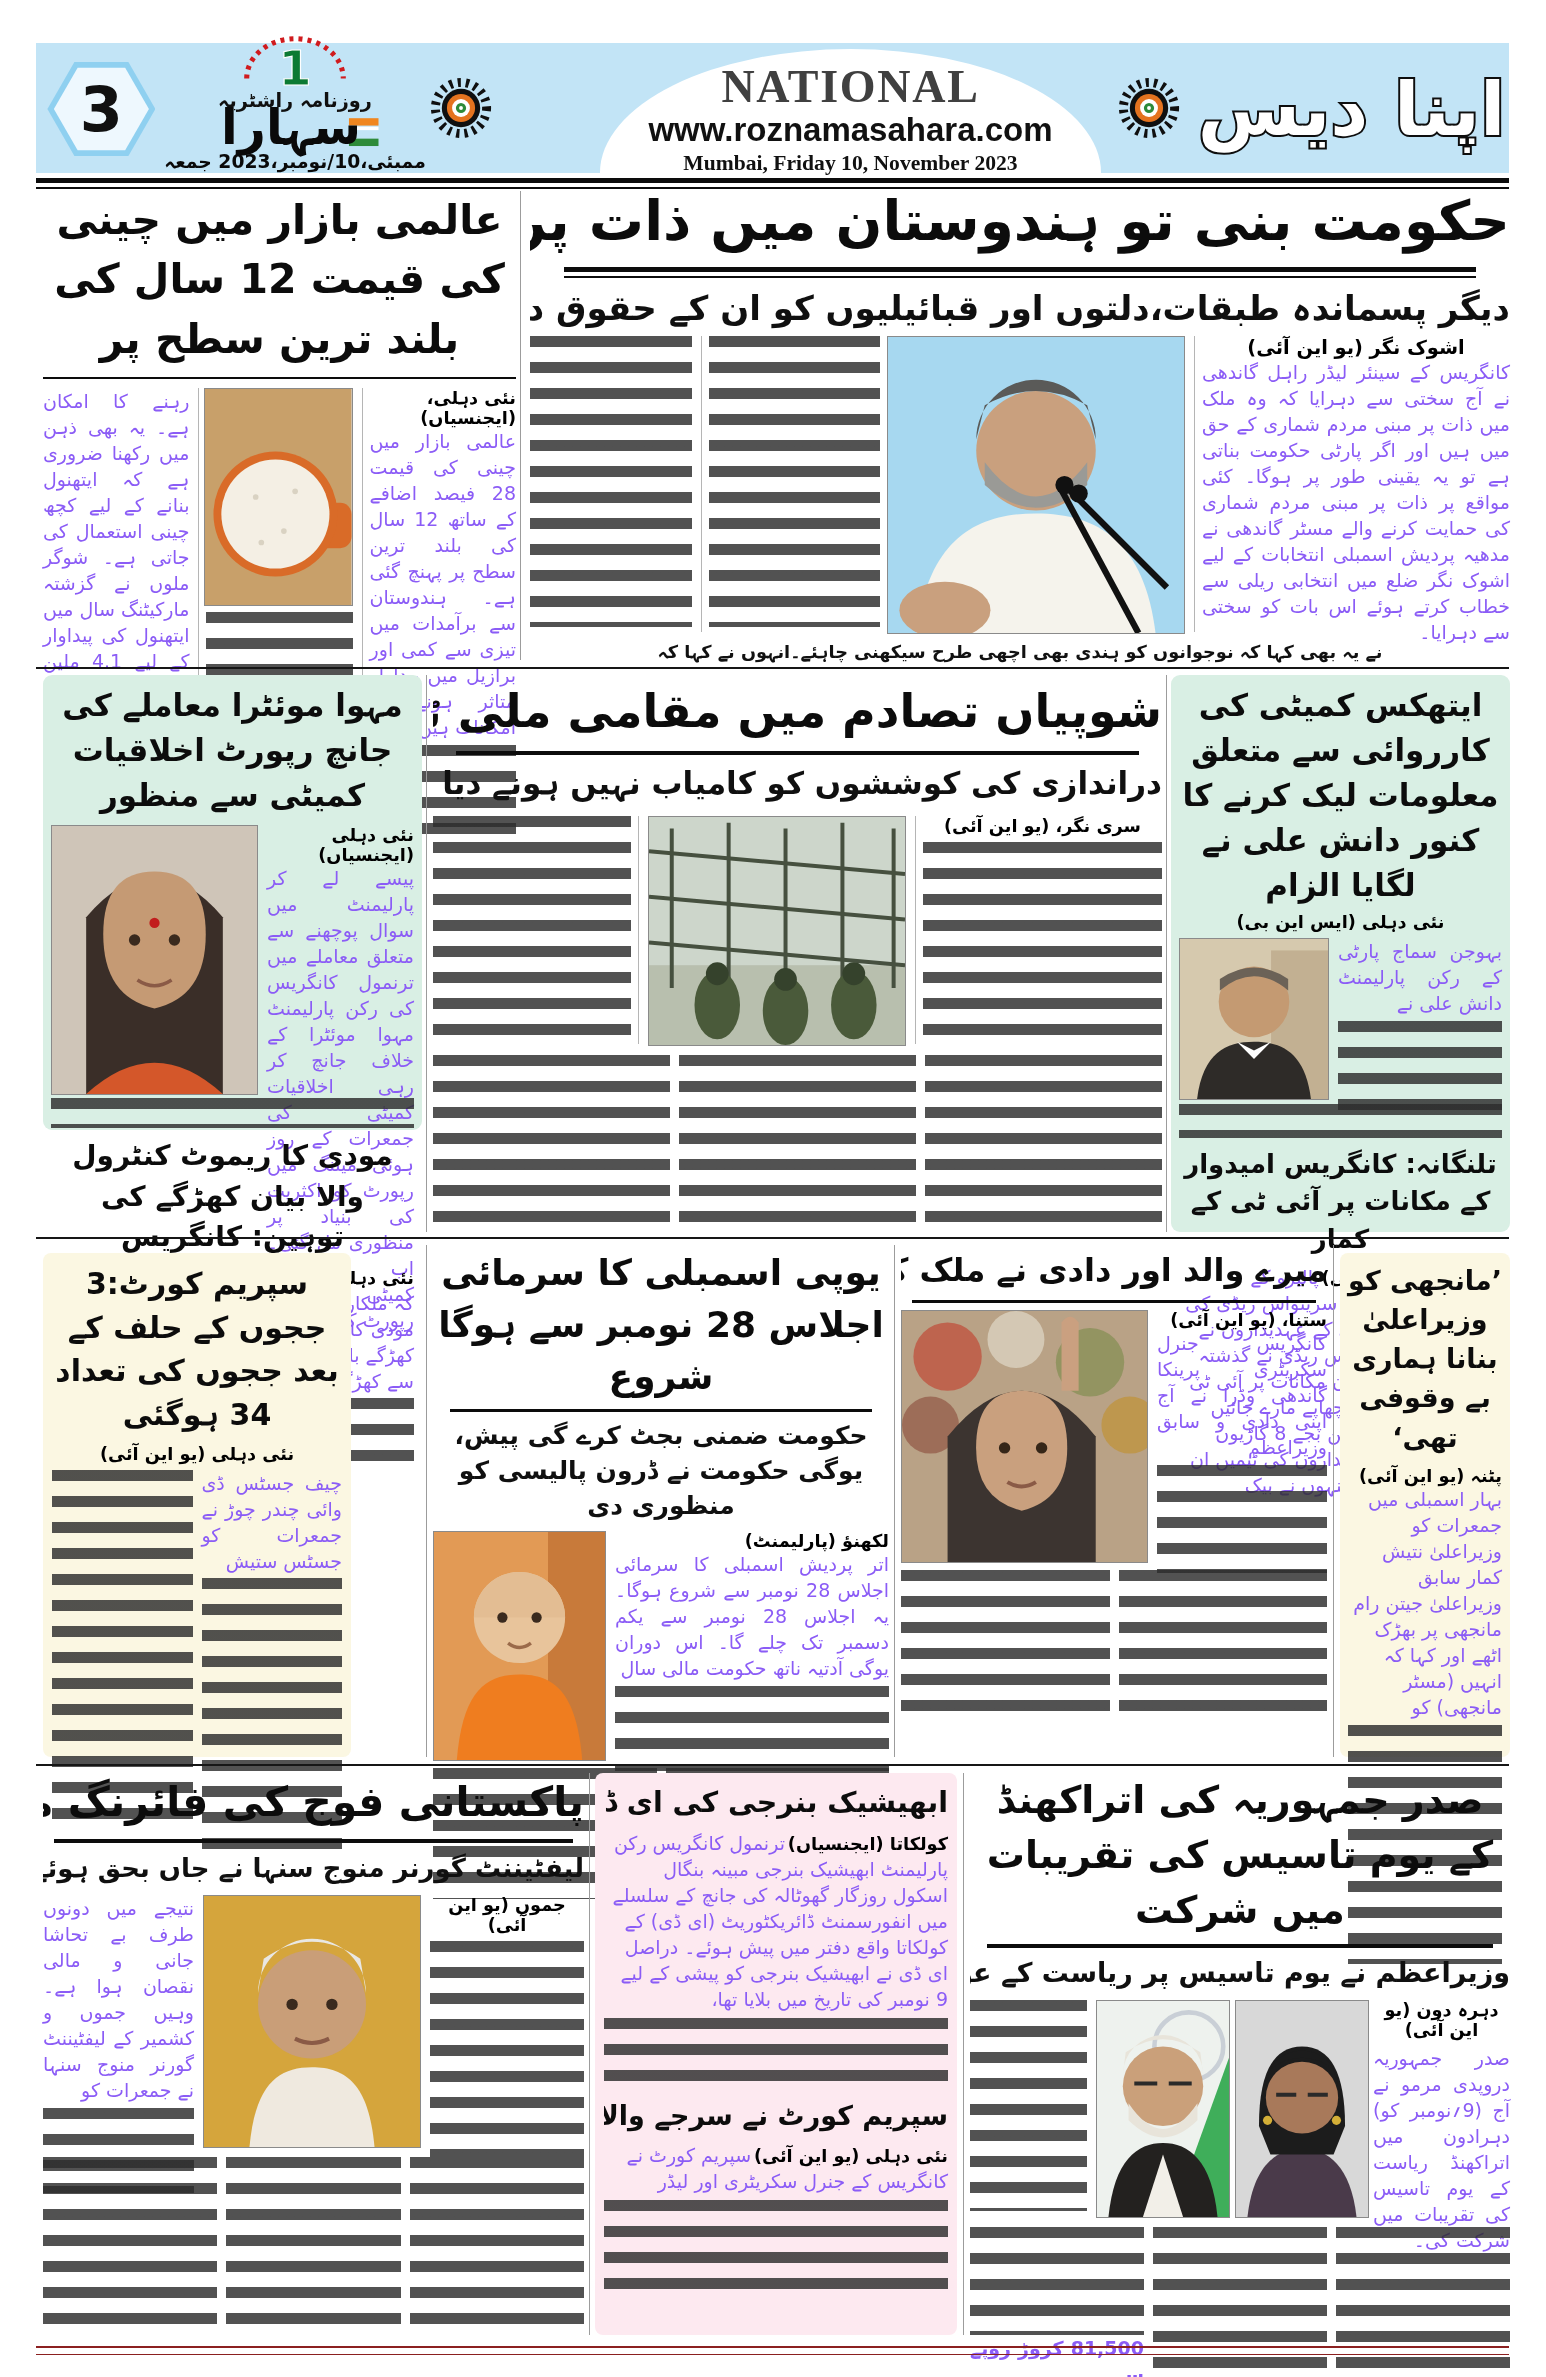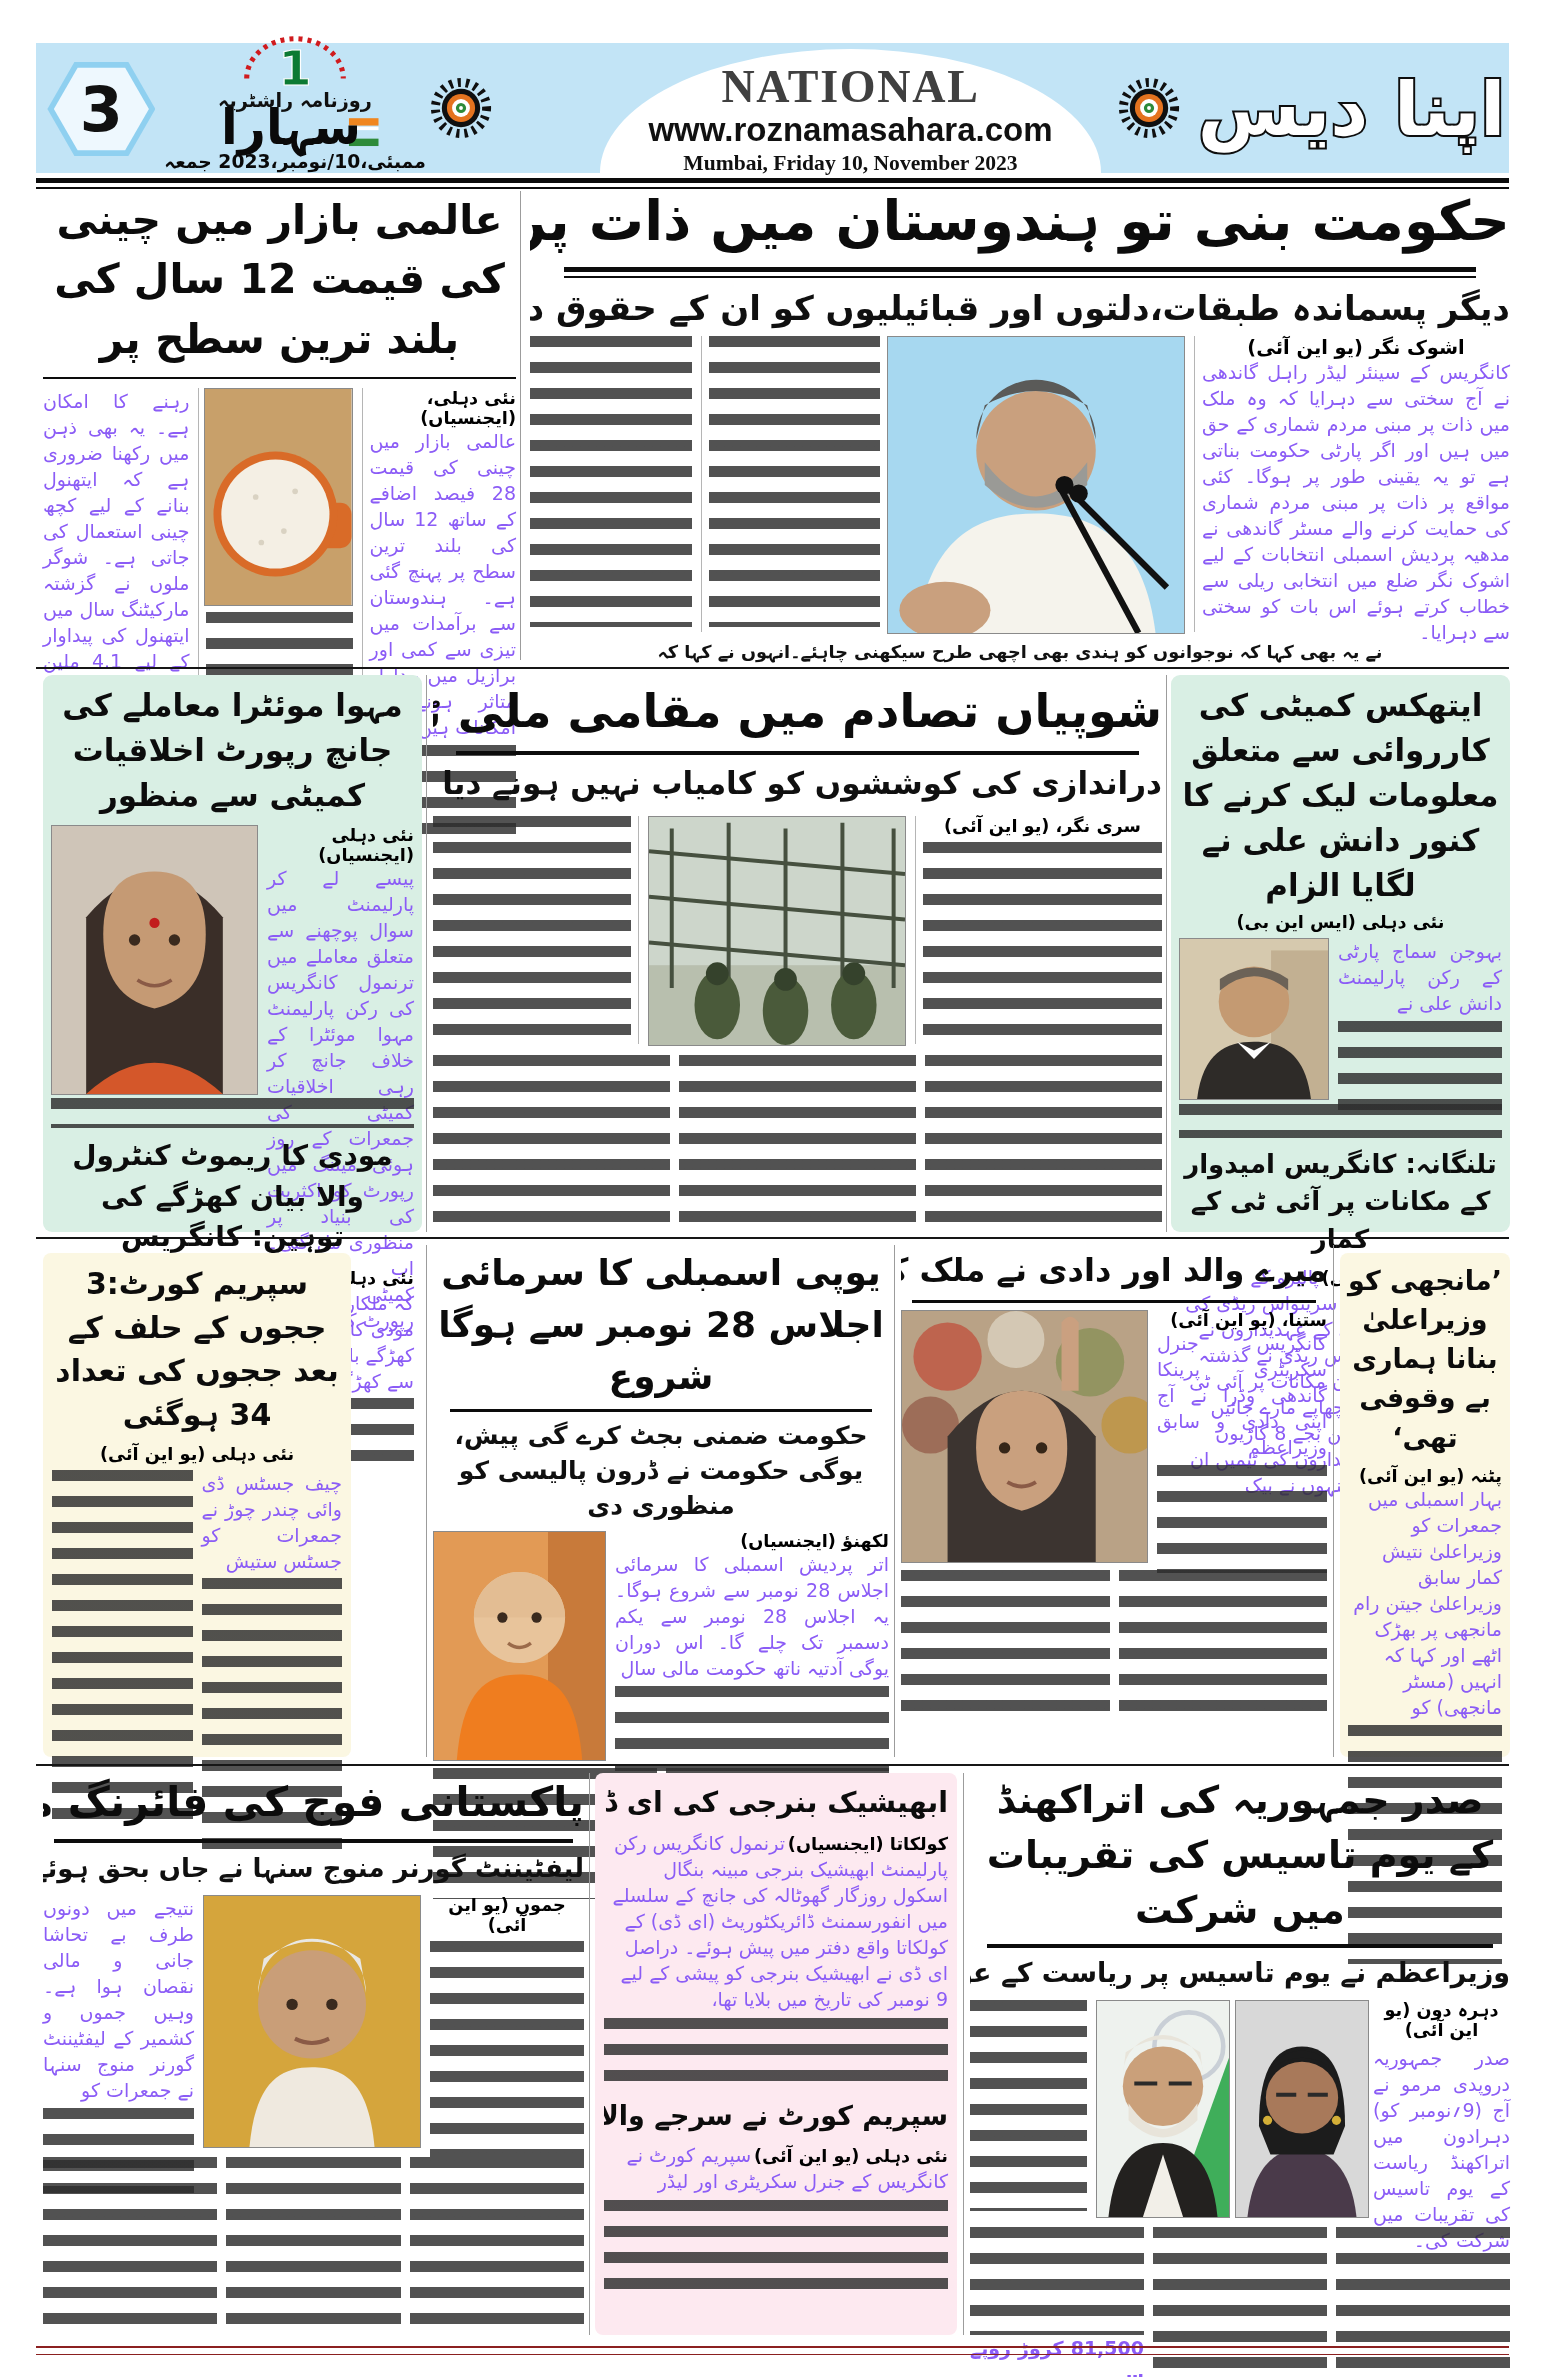--- a/index.html
+++ b/index.html
@@ -156,21 +156,21 @@
       </div>
       <div style="flex:1;">
         <div class="greek" style="height:291px;"></div>
       </div>
     </div>
     <div class="caption ur" style="margin-top:8px;">نے یہ بھی کہا کہ نوجوانوں کو ہندی بھی اچھی طرح سیکھنی چاہئے۔انہوں نے کہا کہ</div>
   </div>
 
   <div class="hsep" style="left:36px;top:667px;width:1473px;"></div>
 
-  <div class="abs greenbg" style="left:43px;top:675px;width:379px;height:557px;padding:8px;box-sizing:border-box;">
+  <div class="abs greenbg" style="left:43px;top:675px;width:379px;height:455px;padding:8px;box-sizing:border-box;">
     <div class="hl ur" style="font-size:31px;">مہوا موئٹرا معاملے کی جانچ رپورٹ اخلاقیات کمیٹی سے منظور</div>
     <div class="row" style="margin-top:6.8px;height:268px;">
       <div style="flex:1;">
         <span class="byline ur">نئی دہلی (ایجنسیاں)</span>
         <div class="lead ur">پیسے لے کر پارلیمنٹ میں سوال پوچھنے سے متعلق معاملے میں ترنمول کانگریس کی رکن پارلیمنٹ مہوا موئٹرا کے خلاف جانچ کر رہی اخلاقیات کمیٹی کی جمعرات کے روز ہوئی میٹنگ میں رپورٹ کو اکثریت کی بنیاد پر منظوری مل گئی۔ اب اخلاقیات کمیٹی اپنی اس رپورٹ کل لوک</div>
       </div>
       <div class="photo" style="width:205px;height:268px;">
         <svg viewBox="0 0 36 47" preserveAspectRatio="none">
           <rect width="36" height="47" fill="#cfc5b8"></rect>
           <path d="M6,47 L6,16 Q18,2 30,16 L30,47 Z" fill="#3a2e28"></path>
@@ -278,21 +278,21 @@
   </div>
 
   <div class="vsep" style="left:426px;top:1245px;height:512px;"></div>
 
   <div class="abs" style="left:433px;top:1247px;width:456px;height:510px;">
     <div class="hl ur" style="font-size:36px;">یوپی اسمبلی کا سرمائی اجلاس 28 نومبر سے ہوگا شروع</div>
     <div class="rule" style="margin:5.7px 17px;border-top-width:3.4px;"></div>
     <div class="sub ur" style="font-size:25px;">حکومت ضمنی بجٹ کرے گی پیش، یوگی حکومت نے ڈرون پالیسی کو منظوری دی</div>
     <div class="row" style="margin-top:8px;height:228px;">
       <div style="flex:1;">
-        <span class="byline ur">لکھنؤ (ایجنسیاں)</span>
+        <span class="byline ur">لکھنؤ (پارلیمنٹ)</span>
         <div class="lead ur">اتر پردیش اسمبلی کا سرمائی اجلاس 28 نومبر سے شروع ہوگا۔ یہ اجلاس 28 نومبر سے یکم دسمبر تک چلے گا۔ اس دوران یوگی آدتیہ ناتھ حکومت مالی سال</div>
         <div class="greek" style="height:85px;margin-top:4.6px;"></div>
       </div>
       <div class="photo" style="width:171px;height:228px;">
         <svg viewBox="0 0 30 40" preserveAspectRatio="none">
           <rect width="30" height="40" fill="#e29a55"></rect>
           <rect x="20" y="0" width="10" height="40" fill="#c87a3a"></rect>
           <path d="M4,40 C5,28 9,25 15,25 C21,25 25,28 26,40 Z" fill="#ef7d1f"></path>
           <circle cx="15" cy="15" r="8" fill="#e8c49b"></circle>
           <path d="M15,7 A8,8 0 0 1 23,15 L7,15 A8,8 0 0 1 15,7" fill="#e3bd93"></path>

